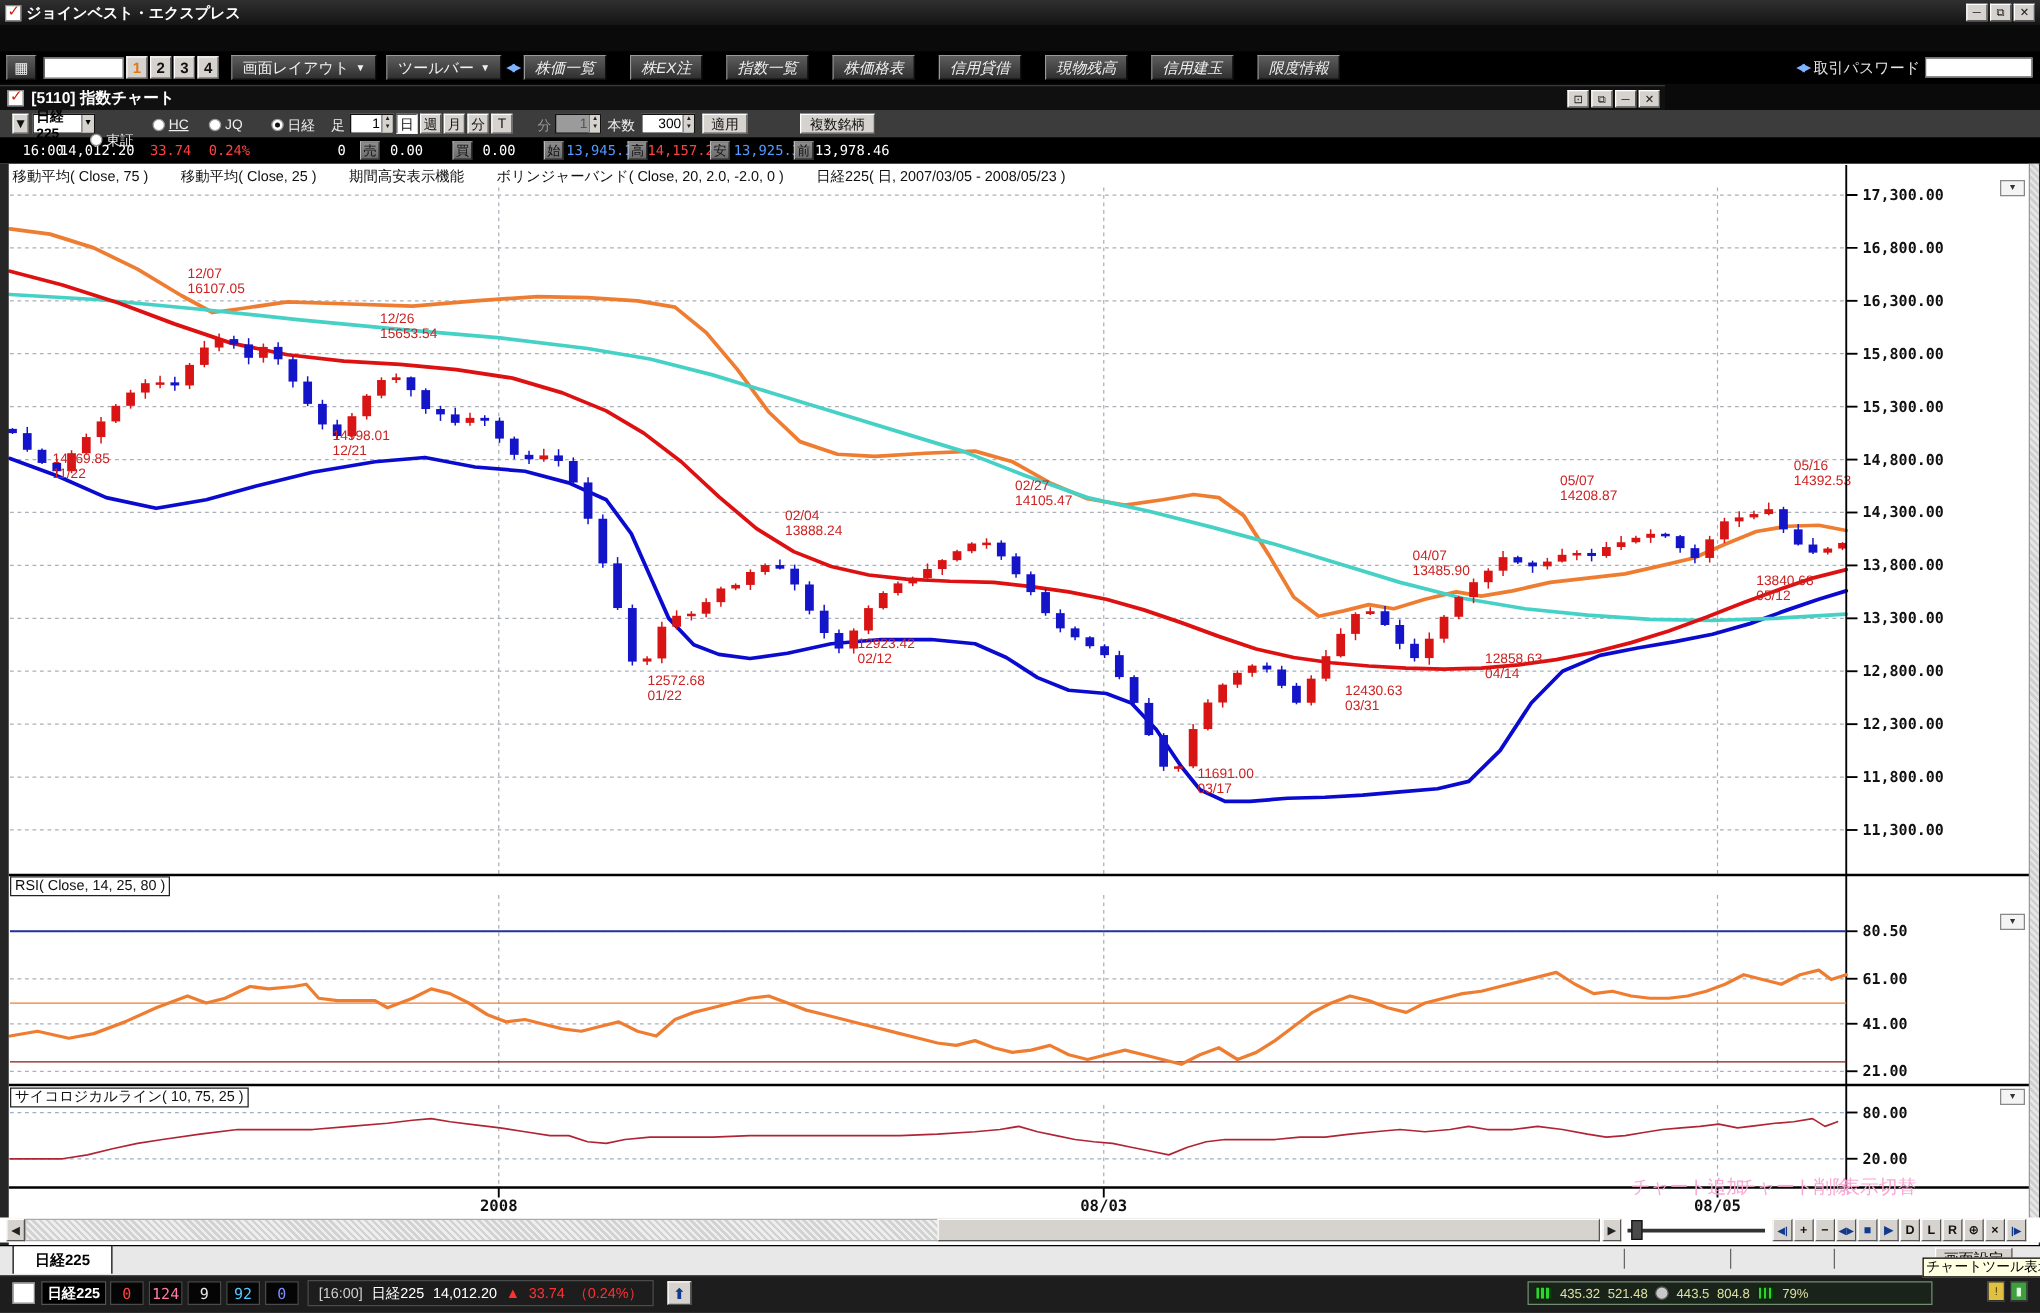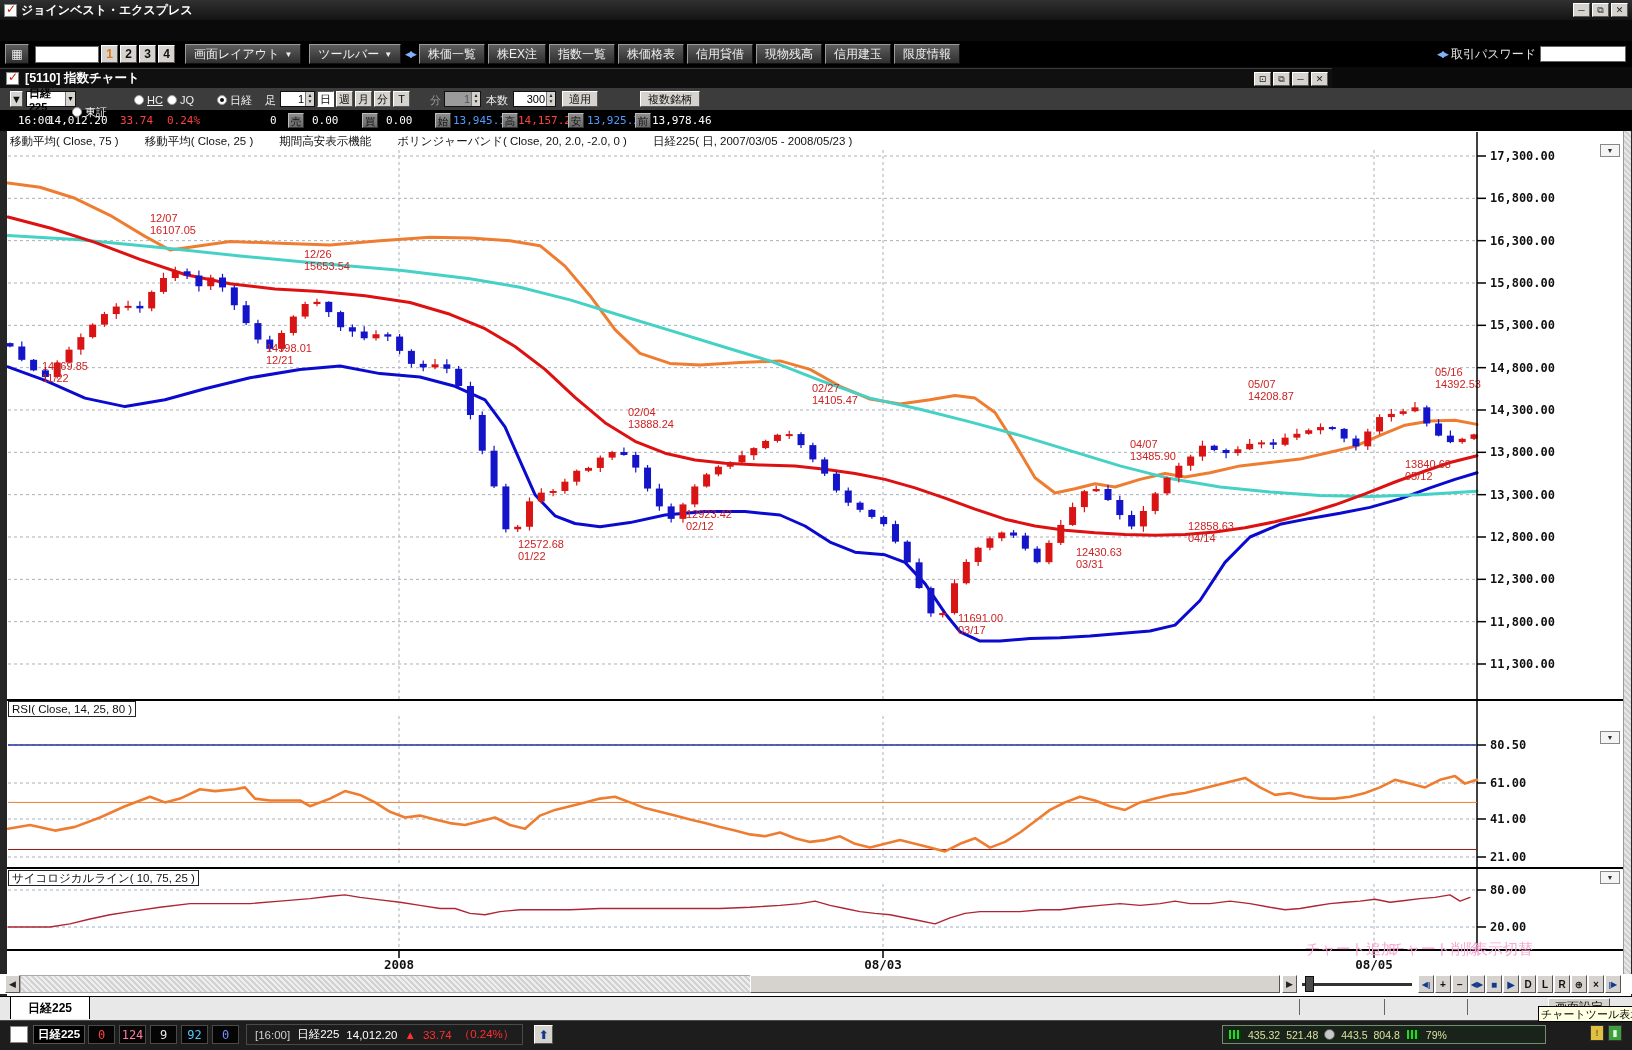--- a/index.html
+++ b/index.html
@@ -111,21 +111,21 @@
       </span>
     <span class="dbtn" style="margin-left:10px;">
         <span>画面レイアウト</span>
         <span class="caret">▼</span>
       </span>
     <span class="dbtn" style="margin-left:8px;">
         <span>ツールバー</span>
         <span class="caret">▼</span>
       </span>
     <span class="pairarrow">◀▶</span>
-    <span id="shortcut-buttons" style="display:inline-flex;gap:3px;">
+    <span id="shortcut-buttons" style="display:inline-flex;gap:19px;font-style:italic;">
         <span class="dbtn">株価一覧</span>
         <span class="dbtn">株EX注</span>
         <span class="dbtn">指数一覧</span>
         <span class="dbtn">株価格表</span>
         <span class="dbtn">信用貸借</span>
         <span class="dbtn">現物残高</span>
         <span class="dbtn">信用建玉</span>
         <span class="dbtn">限度情報</span>
       </span>
     <span style="margin-left:auto;display:inline-flex;align-items:center;">
@@ -603,21 +603,21 @@
     <span>804.8</span>
     <span class="meter"></span>
     <span>79%</span>
   </div>
   <span class="tray-ic" style="left:1590px;background:#e0c040;color:#4a3000;">!</span>
   <span class="tray-ic" style="left:1608px;background:#3f9f3f;color:#dfffdf;">▮</span>
 
 <span class="ctl radio abs" style="left: 72px; top: 104px;">
       <span class="rcirc"></span>
       <span>東証</span>
-    </span><span class="ctl radio abs" style="left: 134px; top: 92px; text-decoration: underline;">
+    </span><span class="ctl radio abs" style="left: 122px; top: 92px; text-decoration: underline;">
       <span class="rcirc"></span>
       <span>HC</span>
     </span><span class="ctl radio abs" style="left: 167px; top: 92px;">
       <span class="rcirc"></span>
       <span>JQ</span>
     </span><span class="ctl radio abs" style="left: 217px; top: 92px;">
       <span class="rcirc sel"></span>
       <span>日経</span>
     </span><span class="ctl pbtn abs active" style="left: 317px;">日</span><span class="ctl pbtn abs" style="left: 336px;">週</span><span class="ctl pbtn abs" style="left: 355px;">月</span><span class="ctl pbtn abs" style="left: 374px;">分</span><span class="ctl pbtn abs" style="left: 393px;">T</span></div>
 

